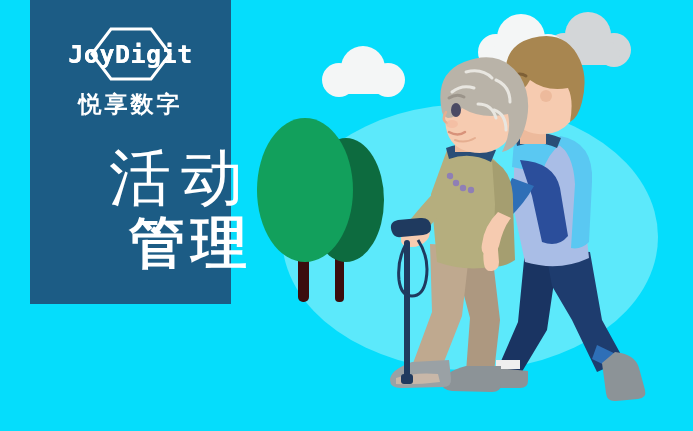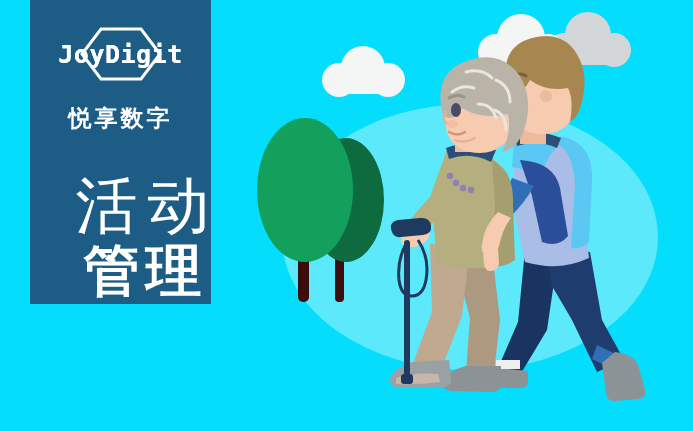--- a/index.html
+++ b/index.html
@@ -9,46 +9,46 @@
     background:#05DDFC;
   }
   #poster{
     position:relative;width:693px;height:431px;overflow:hidden;
     background:#05DDFC;
   }
   
   .illus{position:absolute;left:0;top:0;width:693px;height:431px;}
   
   .panel{
-    position:absolute;left:30px;top:0;width:181px;height:304px;
+    position:absolute;left:30px;top:0;width:201px;height:304px;
     background:#1C5C85;
     display:flex;flex-direction:column;align-items:center;
   }
   .logo-wrap{
     position:relative;margin-top:26px;width:150px;height:56px;
     display:flex;align-items:center;justify-content:center;
   }
   .hexagon{
     position:absolute;left:50%;top:50%;transform:translate(-50%,-50%);
     width:84px;height:56px;
   }
   .logo-text{
     position:relative;z-index:2;
     font-family:"DejaVu Sans Mono","Liberation Mono",monospace;
     font-weight:700;font-size:25px;letter-spacing:0.5px;color:#FFFFFF;
     line-height:1;white-space:nowrap;
     text-shadow:0 0 0 #fff;
   }
   .logo-cn{
-    margin-top:25px;color:#FFFFFF;font-weight:700;font-size:23px;
+    margin-top:11px;color:#FFFFFF;font-weight:700;font-size:23px;
     letter-spacing:3px;line-height:1;
     font-family:"DejaVu Sans","Liberation Sans",sans-serif;
   }
   .headline{
-    margin-top:44px;display:flex;flex-direction:column;align-items:center;
+    margin-top:30px;display:flex;flex-direction:column;align-items:flex-end;
     width:100%;
     padding-left:44px;
   }
   .hl-line{
     color:#FFFFFF;line-height:1.04;white-space:nowrap;
     font-family:"DejaVu Sans","Liberation Sans",sans-serif;
   }
   .hl-1{font-size:62px;font-weight:300;letter-spacing:10px;text-indent:10px;}
   .hl-2{font-size:56px;font-weight:700;letter-spacing:6px;text-indent:6px;margin-top:4px;}
 </style>

